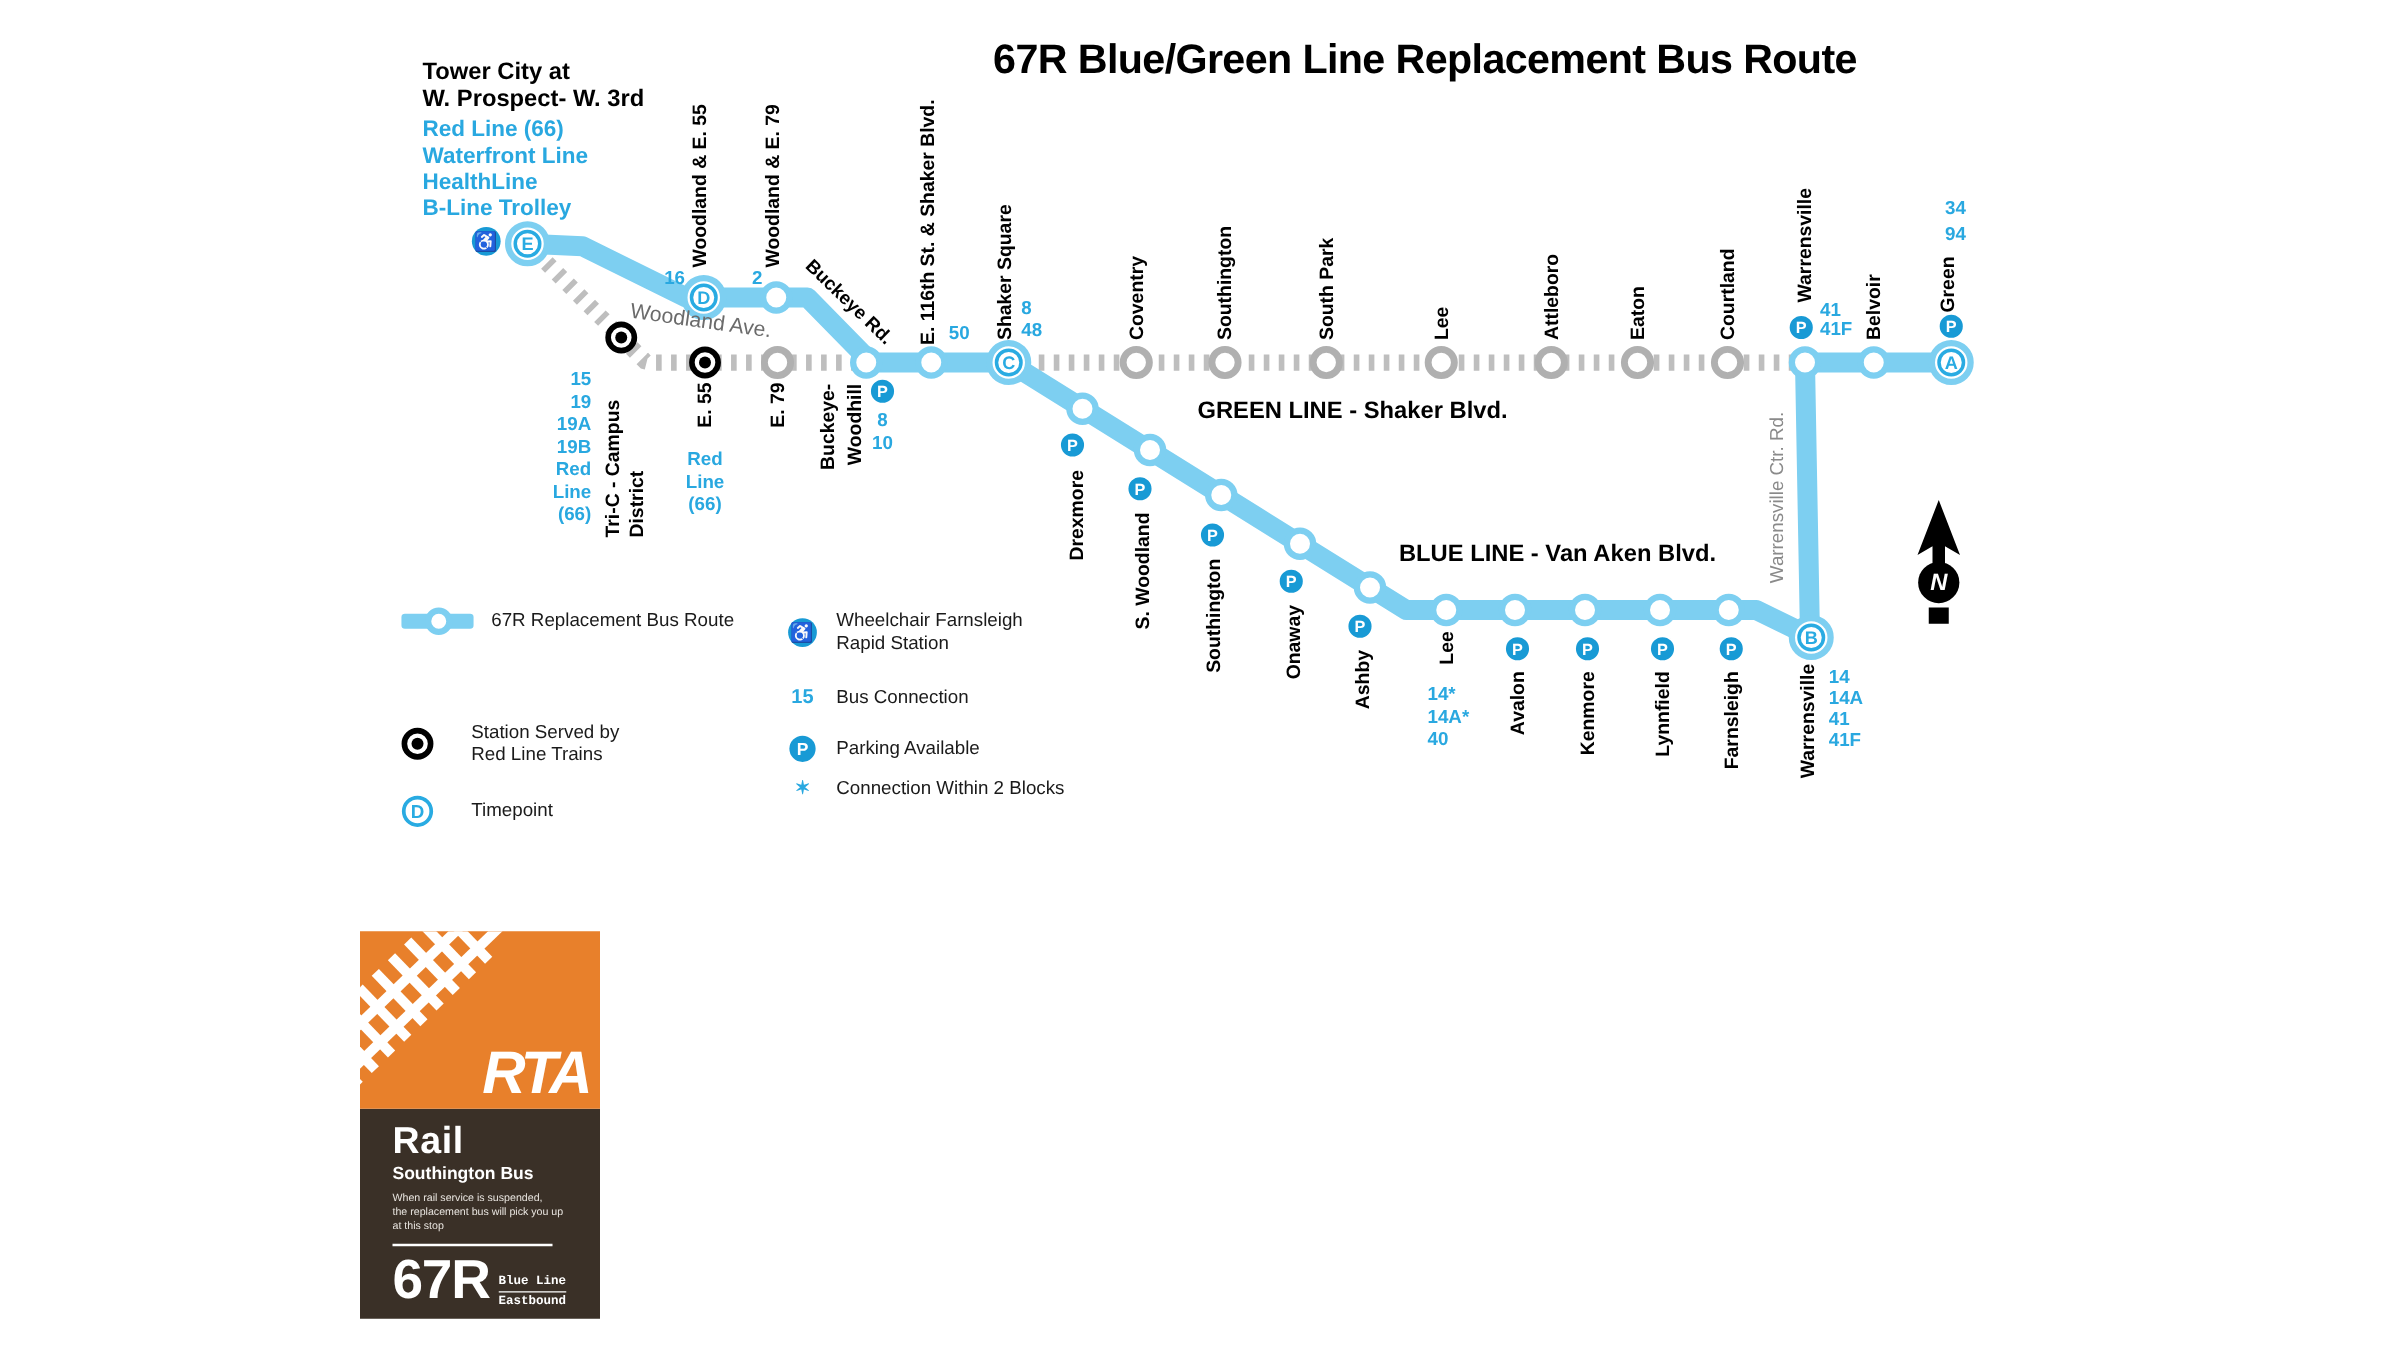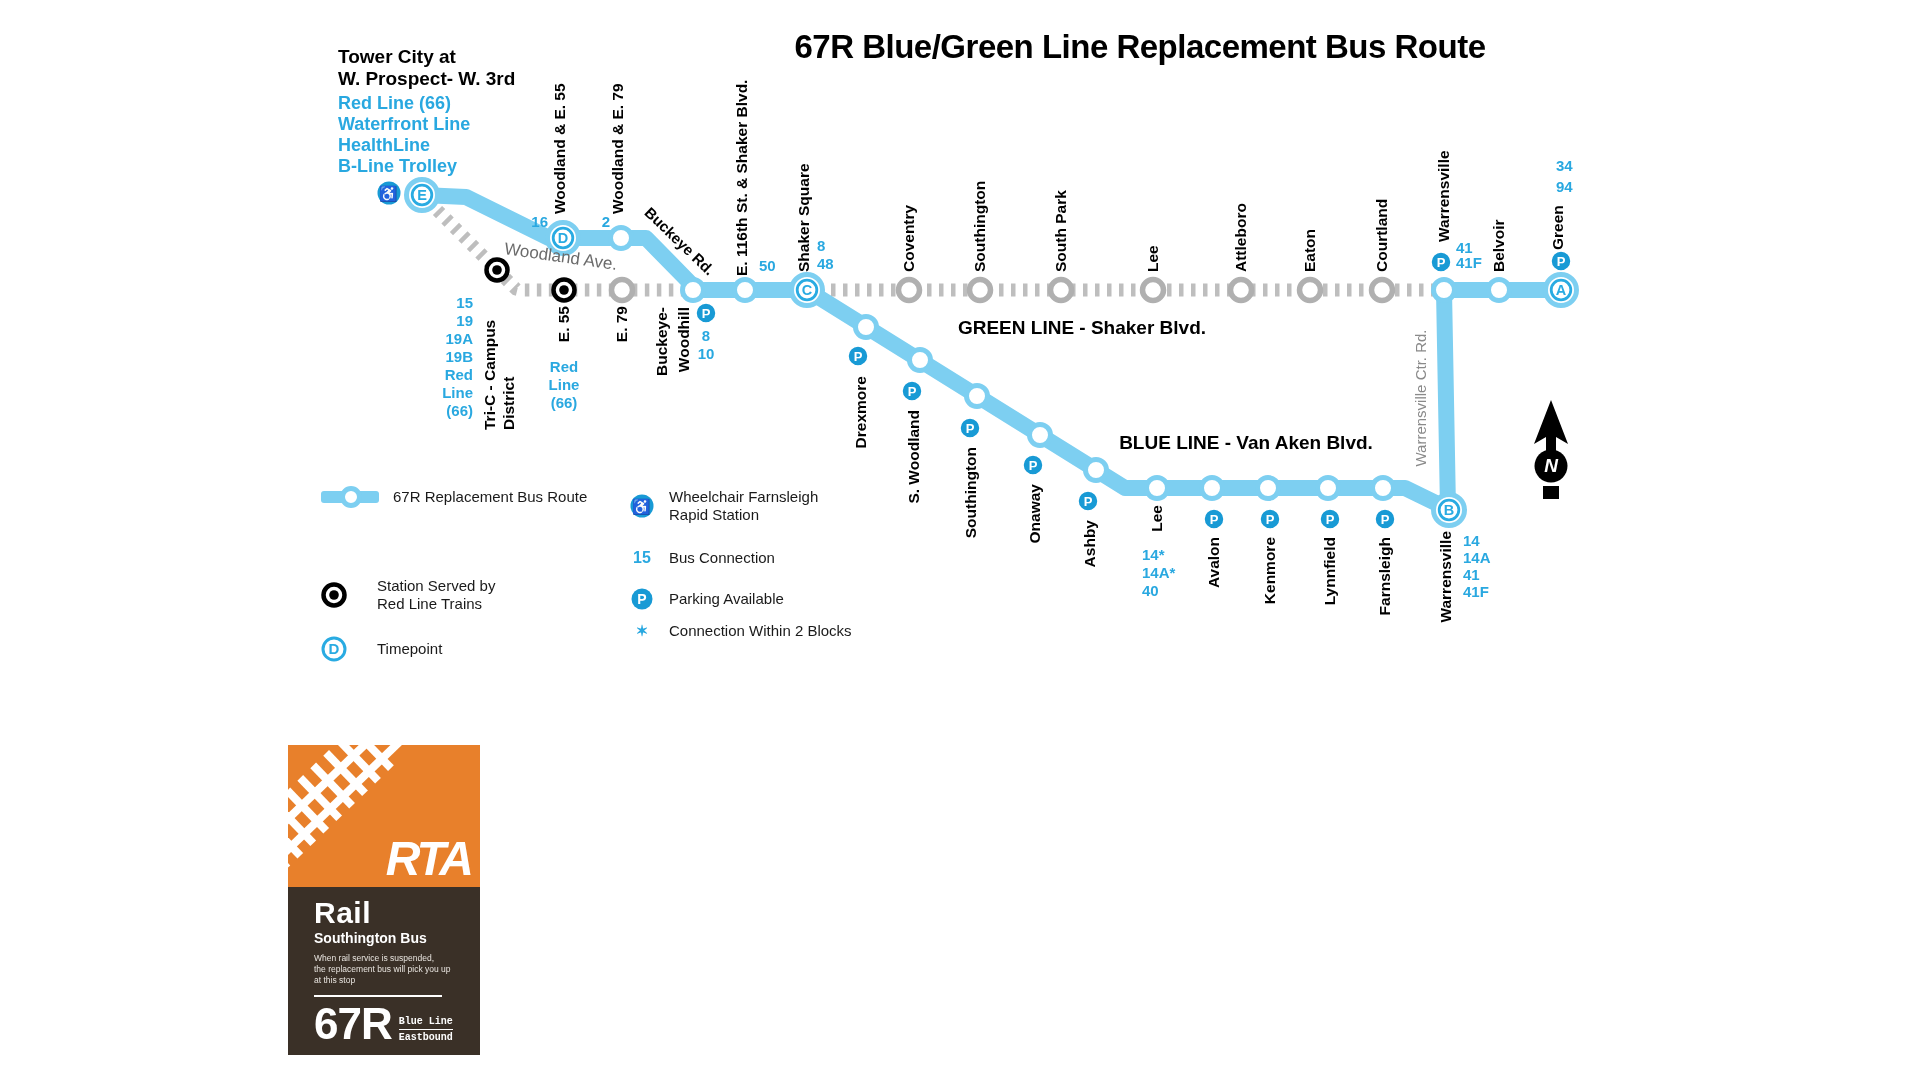--- a/index.html
+++ b/index.html
@@ -21,21 +21,21 @@
   .card{position:absolute;left:288px;top:745px;width:192px;height:330px;}
   .card-orange{position:relative;height:142px;background:#E8802B;overflow:hidden;}
   .tracks{position:absolute;left:0;top:0;}
   .rta{position:absolute;right:9px;top:54px;color:#fff;font-weight:bold;font-style:italic;
        font-size:48px;letter-spacing:-3px;margin-top:32px;}
   .card-dark{height:168px;background:#3A3027;color:#fff;padding:10px 10px 0 26px;box-sizing:border-box;}
   .rail{font-size:30px;font-weight:bold;letter-spacing:0.5px;line-height:32px;}
   .repl{font-size:14px;font-weight:bold;margin-top:1px;}
   .note{margin-top:7px;font-size:8.5px;line-height:11px;font-weight:normal;color:#E8E4DF;}
   .rule{margin-top:9px;width:128px;height:2px;background:#fff;}
-  .routeRow{display:flex;align-items:center;margin-top:4px;}
+  .routeRow{display:flex;align-items:flex-end;margin-top:4px;}
   .routeNum{font-size:44px;font-weight:bold;line-height:46px;letter-spacing:-1px;}
   .routeMeta{margin-left:7px;margin-top:10px;font-size:10px;font-weight:bold;font-family:Liberation Mono, monospace;}
   .routeLine{border-bottom:1px solid #fff;padding-bottom:2px;margin-bottom:2px;}
 </style>
 </head>
 <body>
 
 <div class="stage">
 
   <div class="title">67R Blue/Green Line Replacement Bus Route</div>

